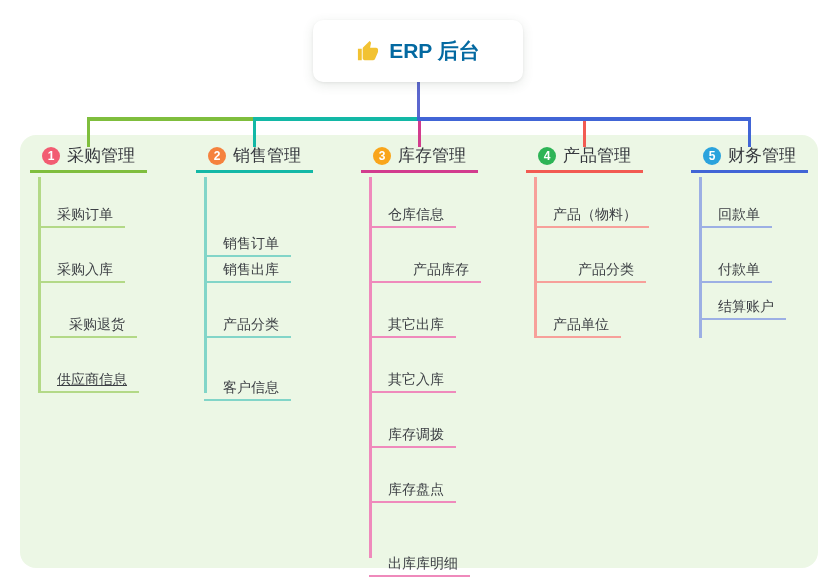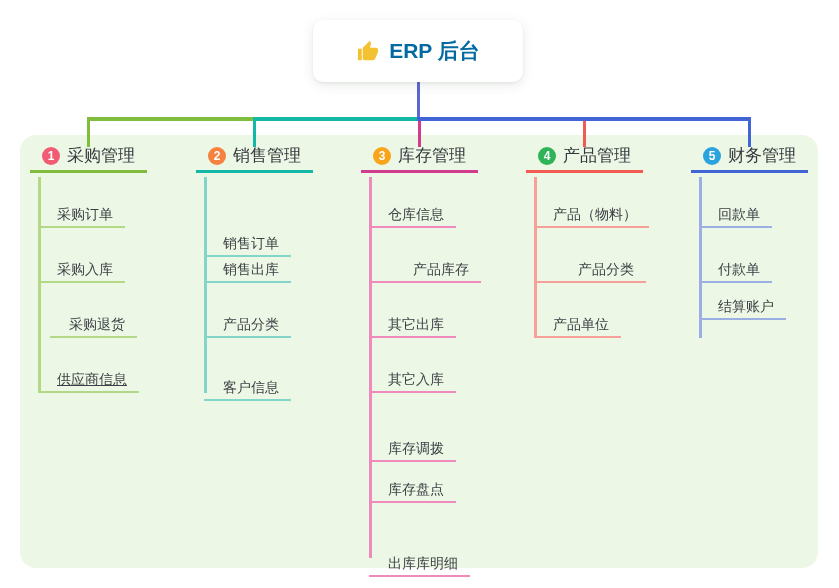--- a/index.html
+++ b/index.html
@@ -85,21 +85,21 @@
     <div class="child-node" style="left: 204px; top: 376px; border-bottom-color: rgb(130, 213, 200);">客户信息</div>
     <div class="branch-title" style="left: 361px; border-bottom: 3px solid rgb(210, 60, 142);">
       <div class="badge" style="background: rgb(249, 165, 27);">3</div>
       <span>库存管理</span>
     </div>
     <div class="trunk" style="left: 369px; top: 177px; height: 381px; background: rgb(239, 138, 188);"></div>
     <div class="child-node" style="left: 369px; top: 203px; border-bottom-color: rgb(239, 138, 188);">仓库信息</div>
     <div class="child-node" style="left: 369px; top: 258px; border-bottom-color: rgb(239, 138, 188); padding-left: 44px;">产品库存</div>
     <div class="child-node" style="left: 369px; top: 313px; border-bottom-color: rgb(239, 138, 188);">其它出库</div>
     <div class="child-node" style="left: 369px; top: 368px; border-bottom-color: rgb(239, 138, 188);">其它入库</div>
-    <div class="child-node" style="left: 369px; top: 437px; border-bottom-color: rgb(239, 138, 188); text-align: right;">库存调拨</div>
+    <div class="child-node" style="left: 369px; top: 423px; border-bottom-color: rgb(239, 138, 188); text-align: right;">库存调拨</div>
     <div class="child-node" style="left: 369px; top: 478px; border-bottom-color: rgb(239, 138, 188);">库存盘点</div>
     <div class="child-node" style="left: 369px; top: 514px; border-bottom-color: rgb(239, 138, 188); margin-top: 38px;">出库库明细</div>
     <div class="branch-title" style="left: 526px; border-bottom: 3px solid rgb(242, 91, 82);">
       <div class="badge" style="background: rgb(46, 180, 86);">4</div>
       <span>产品管理</span>
     </div>
     <div class="trunk" style="left: 534px; top: 177px; height: 161px; background: rgb(247, 160, 154);"></div>
     <div class="child-node" style="left: 534px; top: 203px; border-bottom-color: rgb(247, 160, 154); text-align: center;">产品（物料）</div>
     <div class="child-node" style="left: 534px; top: 258px; border-bottom-color: rgb(247, 160, 154); padding-left: 44px;">产品分类</div>
     <div class="child-node" style="left: 534px; top: 313px; border-bottom-color: rgb(247, 160, 154);">产品单位</div>

